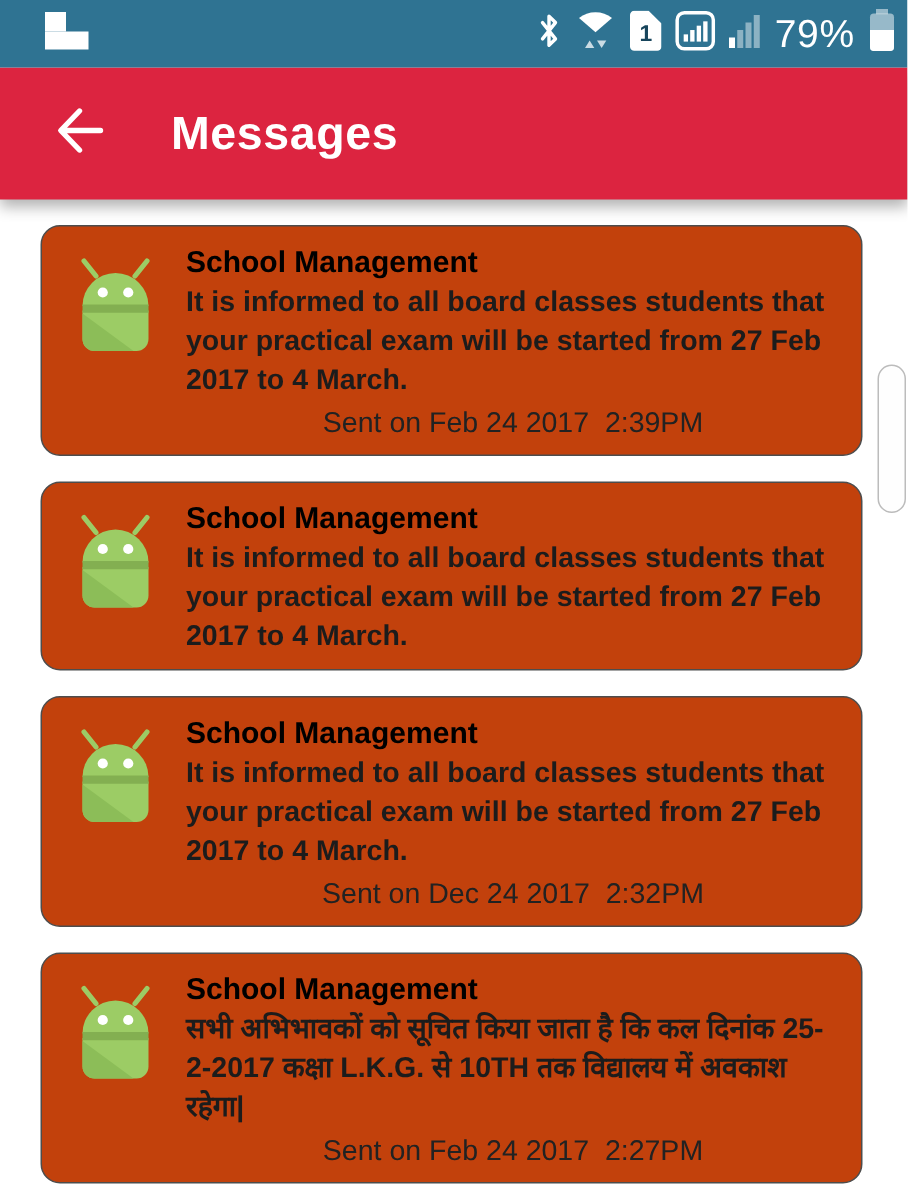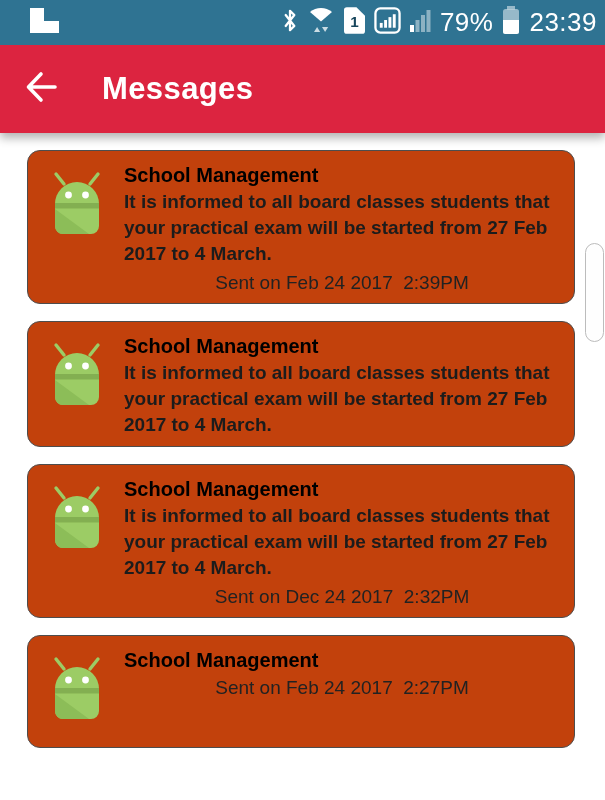--- a/index.html
+++ b/index.html
@@ -9,21 +9,21 @@
   
   .status-bar { height:45px; background:#2F7392; display:flex; align-items:center;
     padding:0 8px 0 30px; color:#fff; position:relative; z-index:5; }
   .sb-spacer { flex:1; }
   .sb-right { display:flex; align-items:center; gap:9px; }
   .sb-text { font-size:26px; color:#fff; letter-spacing:0.5px; }
   .sb-icon { display:block; }
 
   
   .app-bar { height:88px; background:#DC2440; display:flex; align-items:center;
-    padding-left:20px; box-shadow:0 5px 9px rgba(0,0,0,0.30); position:relative; z-index:4; }
+    padding-left:32px; box-shadow:0 5px 9px rgba(0,0,0,0.30); position:relative; z-index:4; }
   .back-btn { width:42px; height:42px; display:flex; align-items:center; justify-content:center; cursor:pointer; }
   .app-title { color:#fff; font-size:31px; font-weight:700; letter-spacing:0.4px; margin-left:40px; }
 
   
   .list { padding:17px 30px 0 27px; position:relative; }
   .card { display:flex; background:#c2410c; border:1px solid #4D4D4D; border-radius:13px;
     min-height:113px; margin-bottom:17px; padding:10px 14px 8px 15px; }
   .avatar { width:68px; height:68px; flex:0 0 68px; margin-top:9px; }
   .content { margin-left:13px; flex:1; min-width:0; }
   .sender { font-size:20px; font-weight:700; color:#000; line-height:24px; margin-top:2px; }
@@ -97,21 +97,20 @@
       </svg>
     </span>
     <span class="sb-text">79%</span>
     <span class="sb-icon">
       <svg width="18" height="29" viewBox="0 0 18 29">
         <rect x="5" y="0" width="8" height="3.5" fill="#fff" opacity="0.5"></rect>
         <rect x="1" y="3" width="16" height="25" rx="2.5" fill="#fff" opacity="0.5"></rect>
         <path d="M1 14 h16 v11.5 a2.5 2.5 0 0 1 -2.5 2.5 H3.5 a2.5 2.5 0 0 1 -2.5 -2.5 z" fill="#fff"></path>
       </svg>
     </span>
-    <span class="sb-text">23:39</span>
   </div>
 </div>
 
 <div class="app-bar">
   <div class="back-btn">
     <span>
       <svg width="34" height="34" viewBox="0 0 34 34">
         <path d="M17 4 L4.5 17 L17 30 M5 17 H31" fill="none" stroke="#fff" stroke-width="3.6" stroke-linecap="round" stroke-linejoin="round"></path>
       </svg>
     </span>
@@ -152,19 +151,20 @@
       <div class="sent">Sent on Dec 24 2017  2:32PM</div>
     </div>
   </div>
 
   <div class="card">
     <svg class="avatar" viewBox="0 0 68 68">
         <use href="#droid"></use>
       </svg>
     <div class="content">
       <div class="sender">School Management</div>
+      <div class="msg-body">सभी अभिभावकों को सूचित किया जाता है कि कल दिनांक 25-2-2017 कक्षा L.K.G. से  10TH तक विद्यालय में अवकाश रहेगा|</div>
       <div class="sent">Sent on Feb 24 2017  2:27PM</div>
     </div>
   </div>
 
 </div>
 
 <div class="scroll-thumb"></div>
 
 </body></html>

